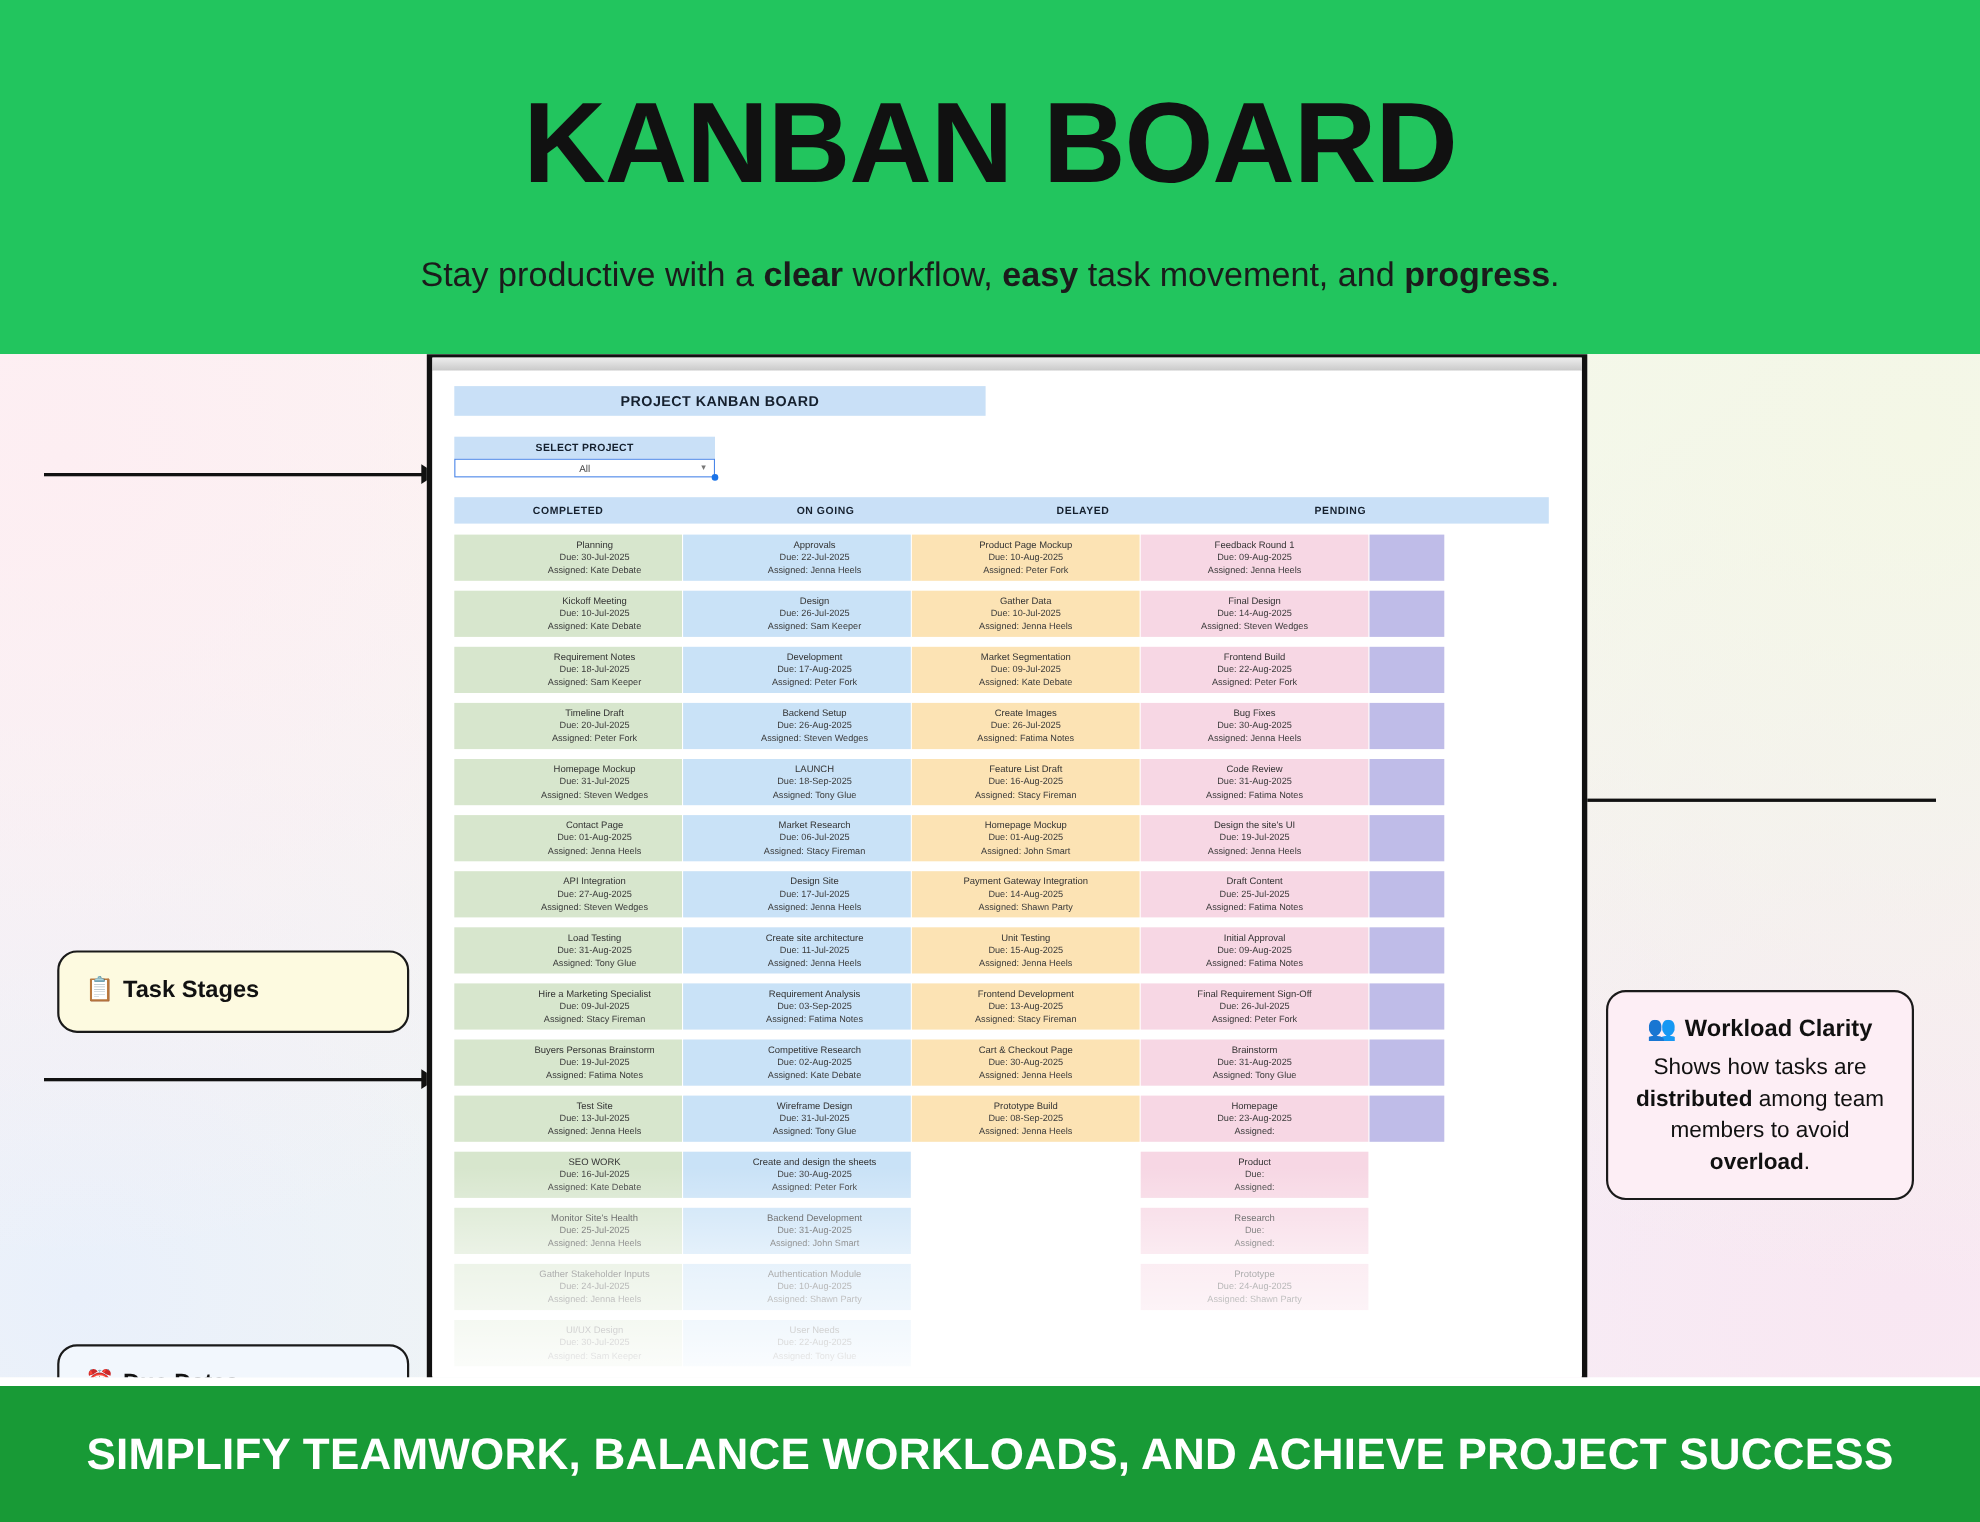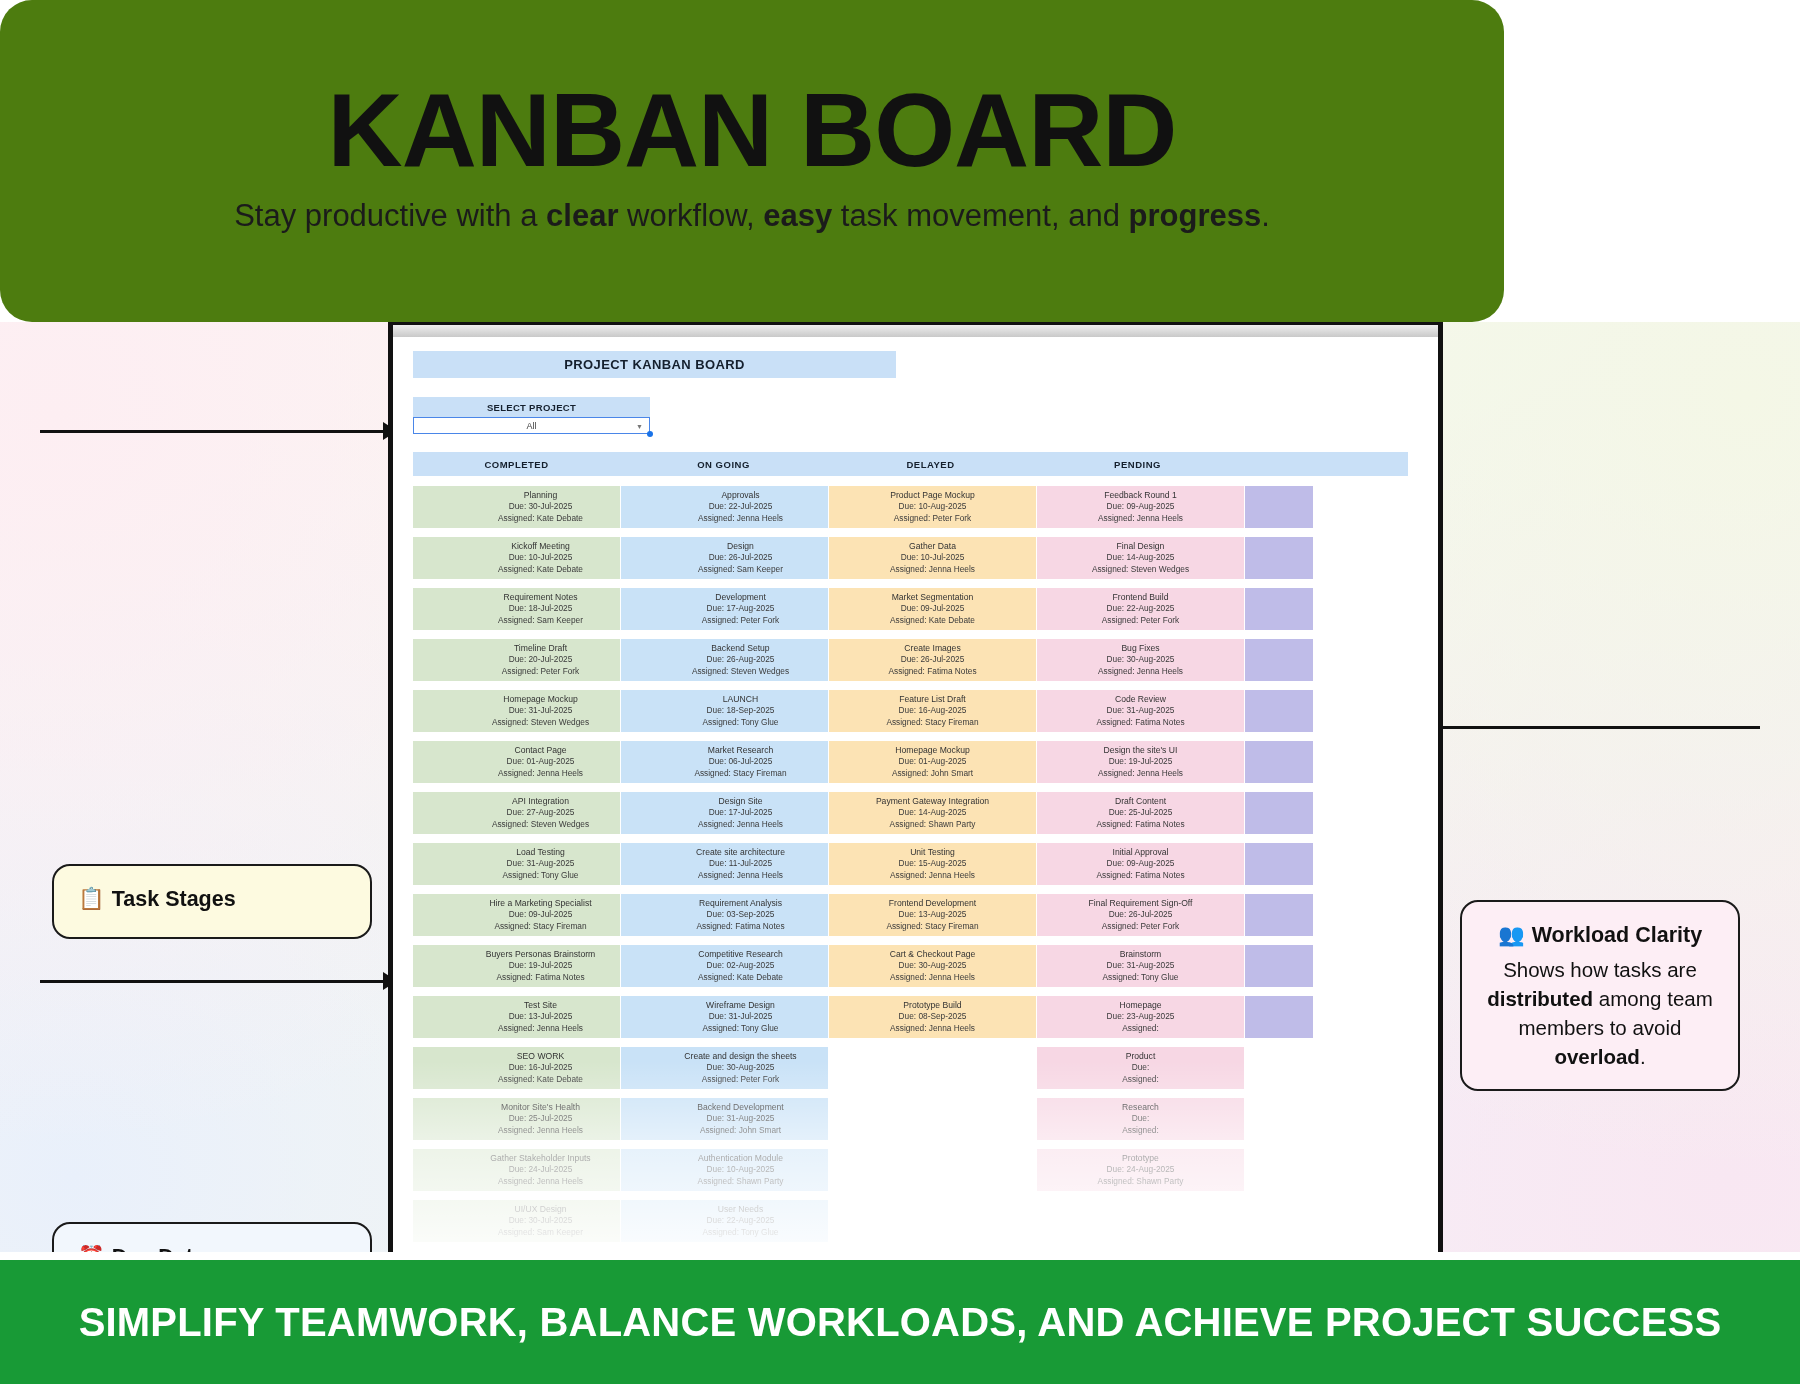--- a/index.html
+++ b/index.html
@@ -6,35 +6,35 @@
   * { box-sizing: border-box; margin:0; padding:0; }
   html,body { width:1800px; height:1384px; }
   body {
     font-family: "Liberation Sans", sans-serif;
     background:#ffffff;
     position:relative;
     overflow:hidden;
   }
 
   
-  .header { width:1504px; height:322px; background:#4d7c0f; position:relative;border-radius:32px; }
+  .header { width:1800px; height:322px; background:#22c55e; position:relative; }
   .title {
     text-align:center;
     font-size:104px;
     font-weight:bold;
     letter-spacing:-1px;
     color:#111111;
     padding-top:78px;
     line-height:1.0;
   }
   .subtitle {
     text-align:center;
     font-size:31px;
     color:#1b1b1b;
-    margin-top:16px;
+    margin-top:50px;
     font-weight:400;
   }
   .subtitle b { font-weight:bold; }
 
   
   .band {
     position:absolute;
     top:322px; left:0;
     width:1800px; height:930px;
     background:
@@ -100,20 +100,21 @@
     position:absolute; right:-4px; bottom:-4px;
     width:6px; height:6px; background:#1a73e8; border-radius:50%;
   }
 
   .col-head-row {
     margin-top:18px;
     display:flex;
     height:24px;
     background:#c9e0f7;
     width:995px;
+    gap:27px;
   }
   .col-head {
     flex:0 0 207px;
     display:flex; align-items:center; justify-content:center;
     font-size:9.5px; font-weight:bold; letter-spacing:.5px; color:#15202e;
   }
   .col-head.spacer { flex:1 1 auto; }
 
   .board {
     margin-top:10px;

